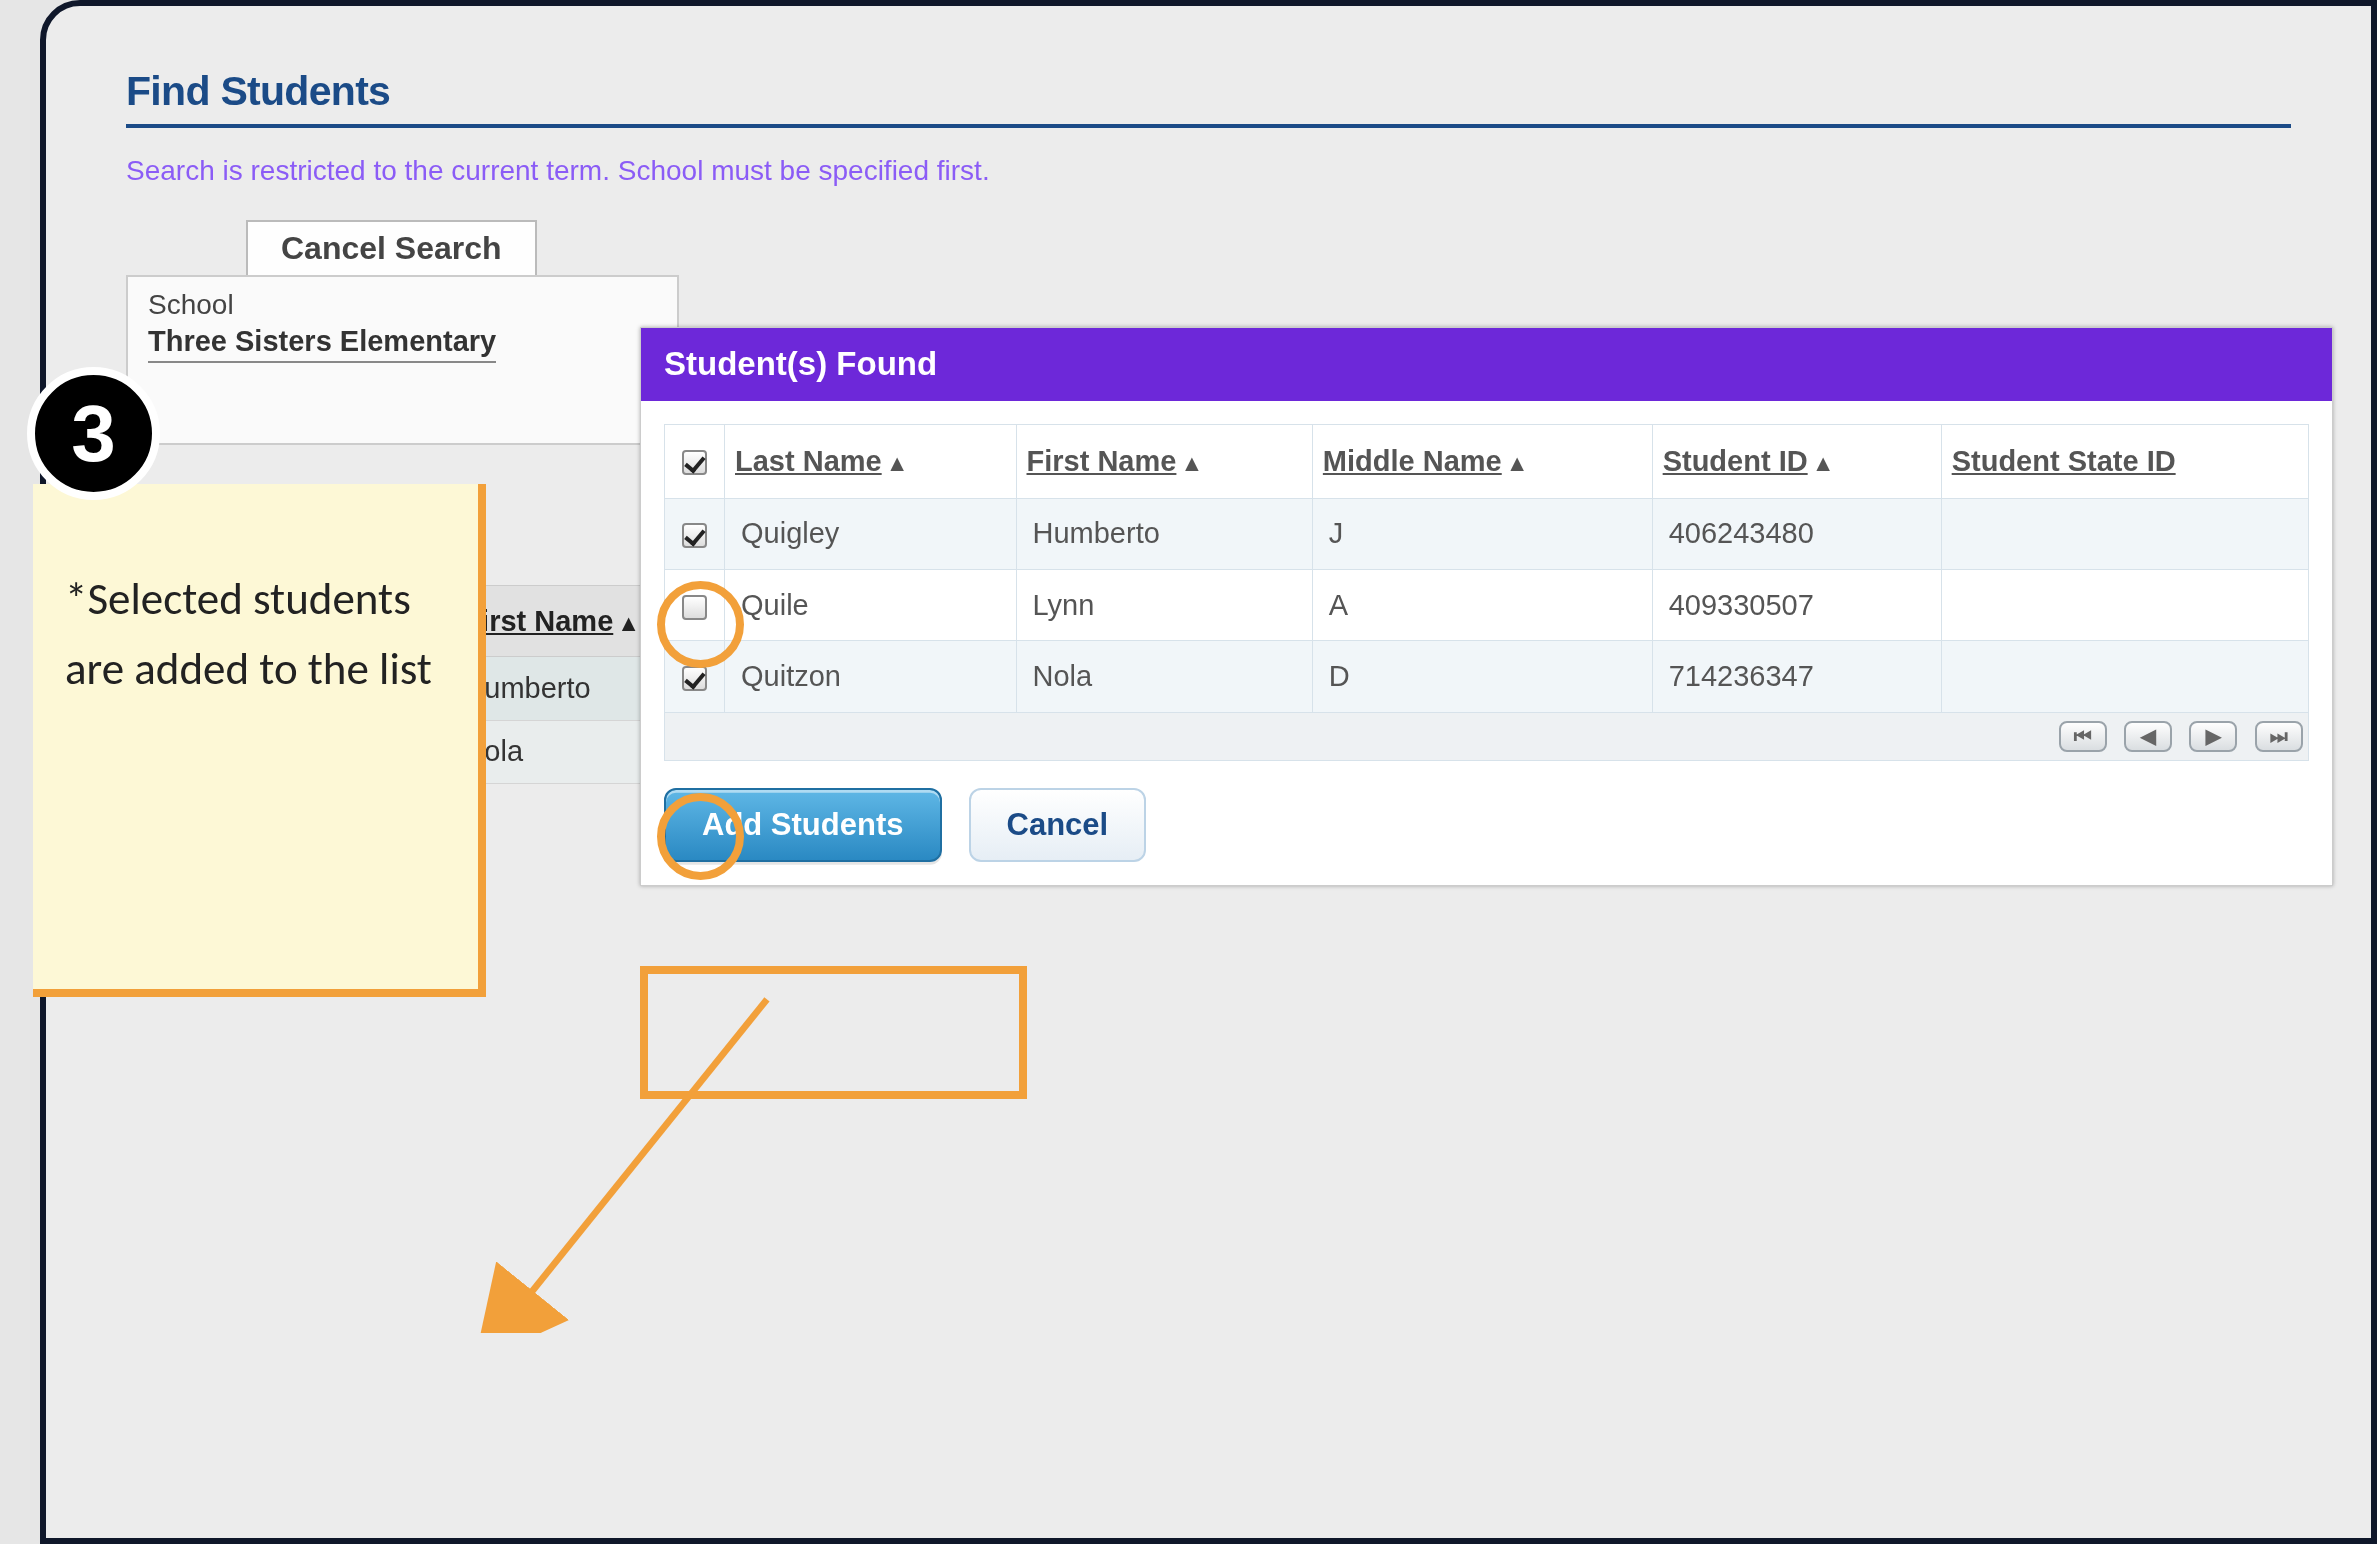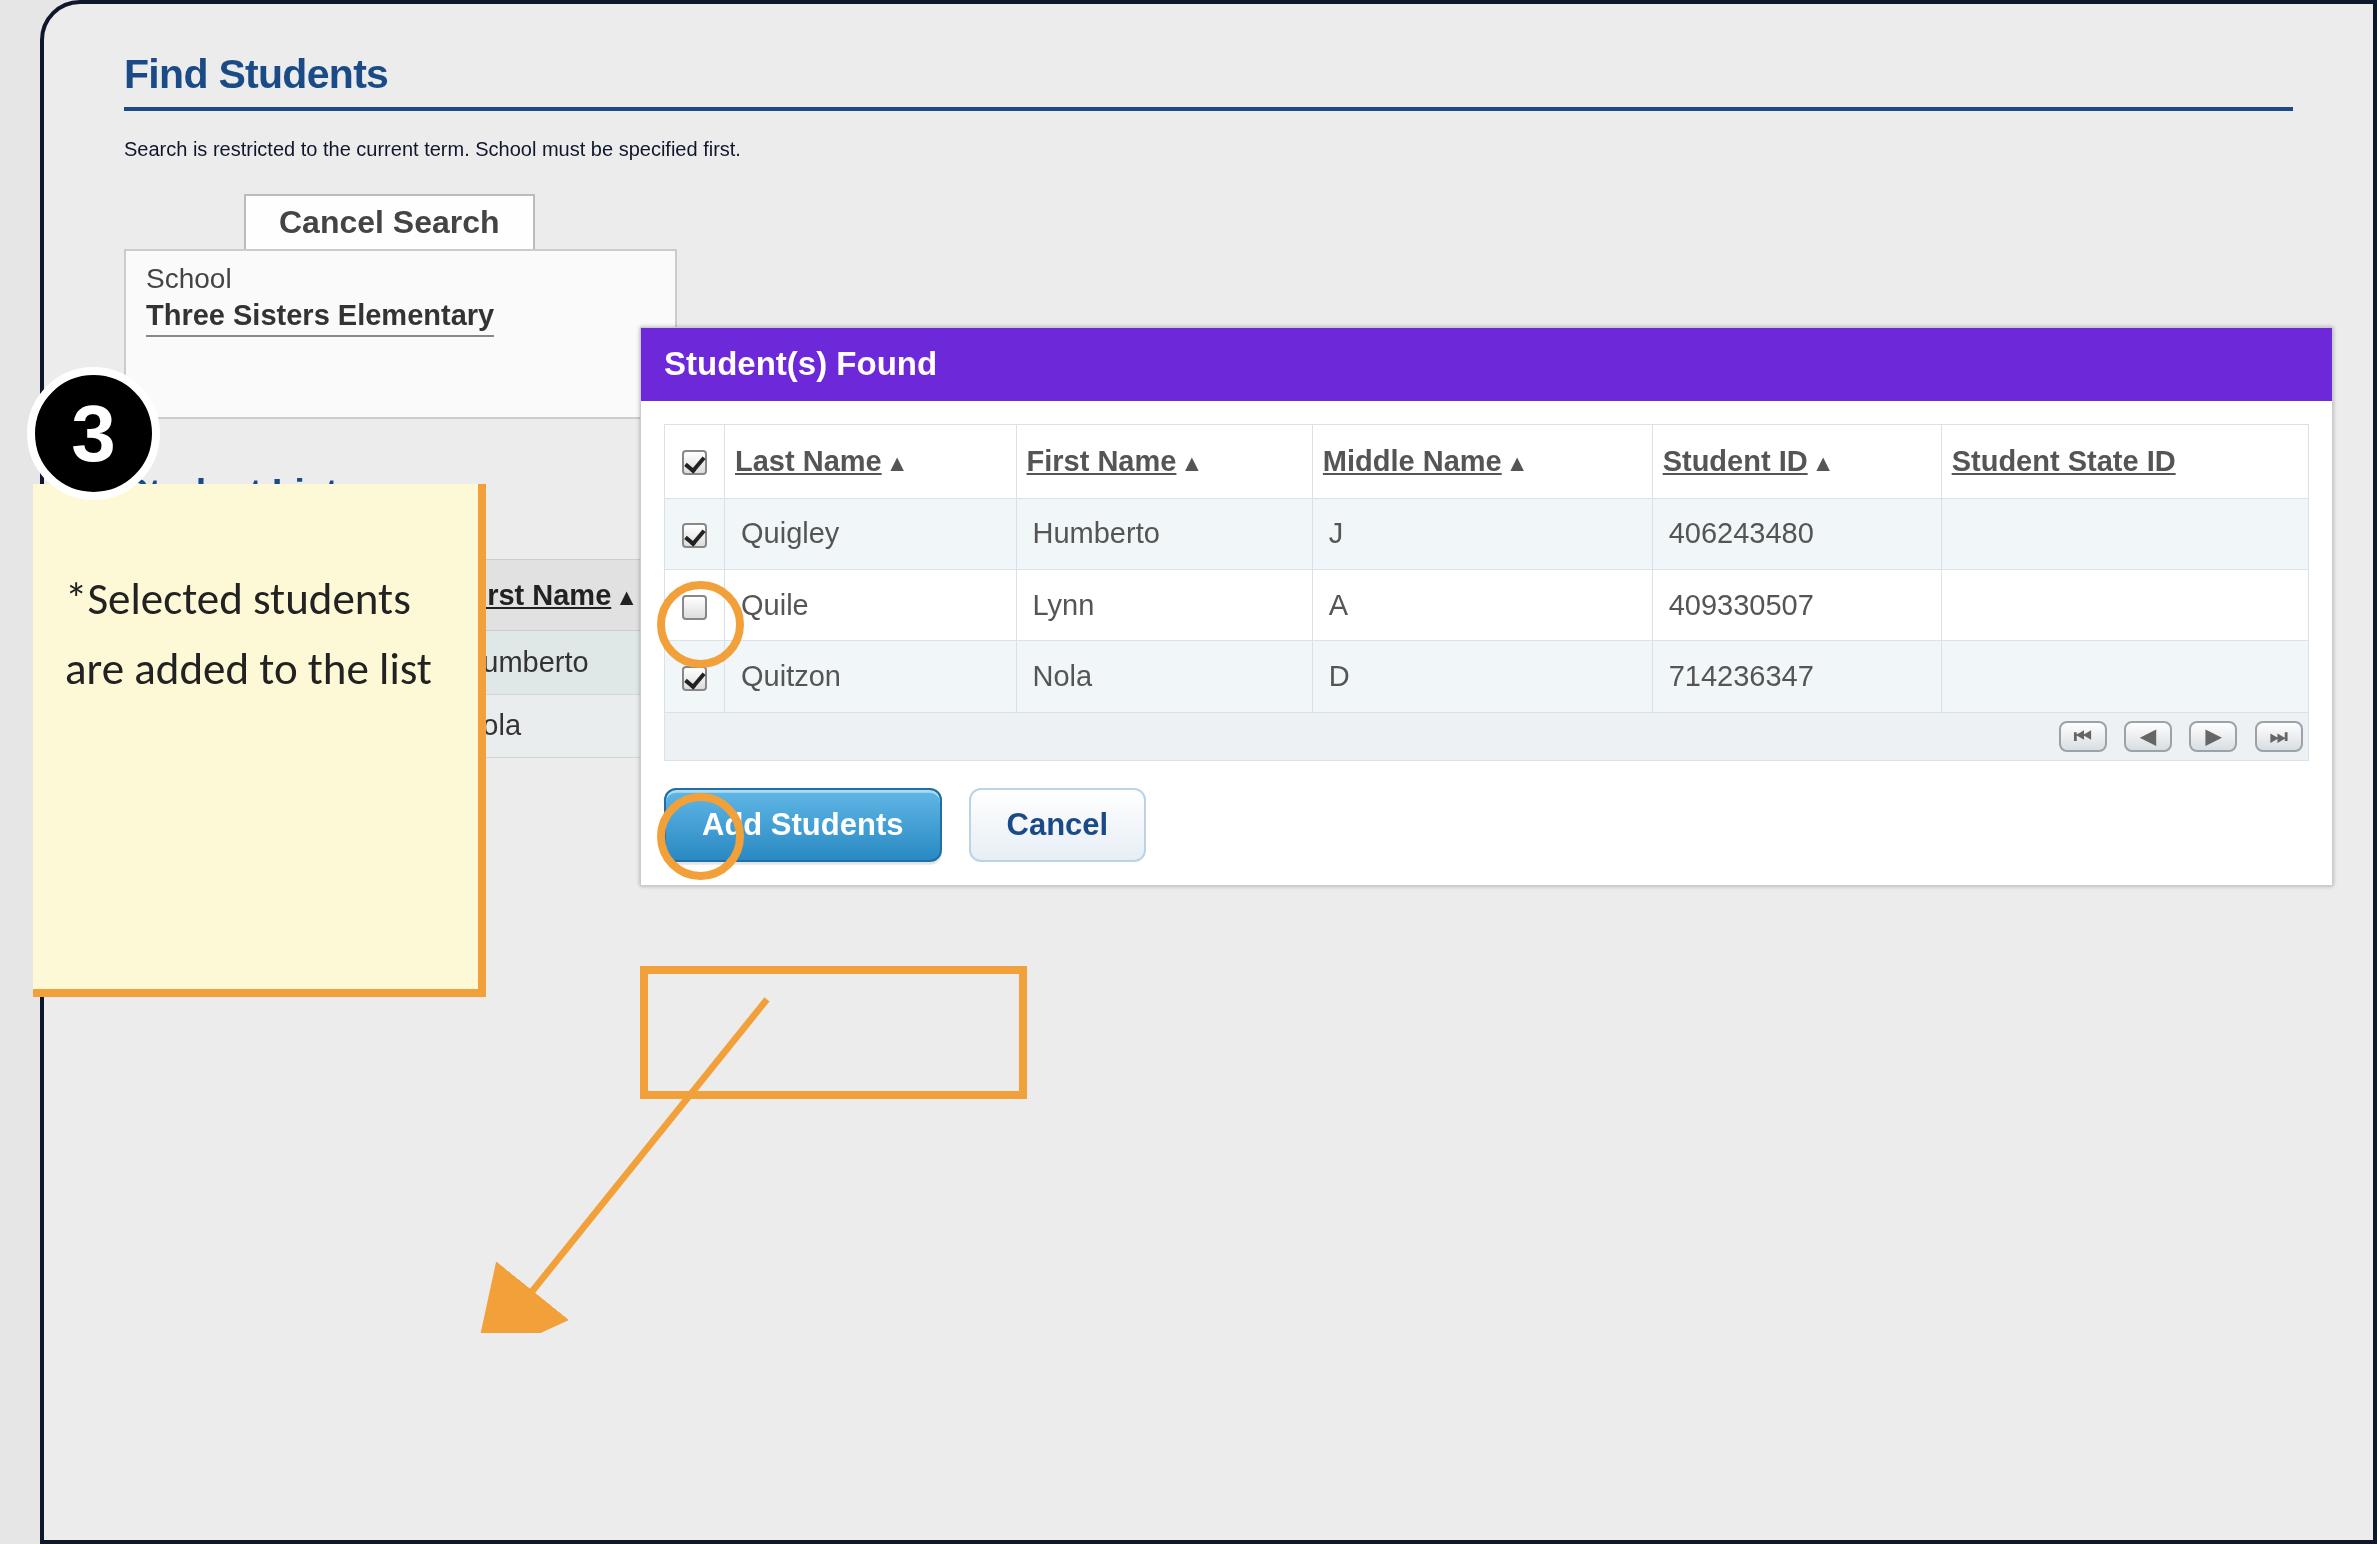--- a/index.html
+++ b/index.html
@@ -16,37 +16,37 @@
     width: 2377px;
     height: 1544px;
   }
   .panel {
     position: absolute;
     left: 40px;
     top: 0;
     right: 0;
     bottom: 0;
     background: #ececec;
-    border: 4px solid #0f172a;
+    border: 6px solid #0f172a;
     border-top-left-radius: 40px;
-    padding: 27px 80px;
+    padding: 42px 80px;
   }
   .section-title {
     font-size: 41px;
     font-weight: bold;
     color: #1b4b87;
     border-bottom: 4px solid #1b4b87;
     padding-bottom: 9.3px;
     margin-top: 20px;
     margin-bottom: 27px;
     letter-spacing: -0.7px;
   }
   .hint {
-    color: #0f172a;
-    font-size: 20px;
+    color: #8b5cf6;
+    font-size: 28px;
     margin-bottom: 33px;
   }
   
   .tabs-row {
     display: flex;
     gap: 173px;
     margin-left: 120px;
     margin-bottom: 0;
   }
   .tab {

